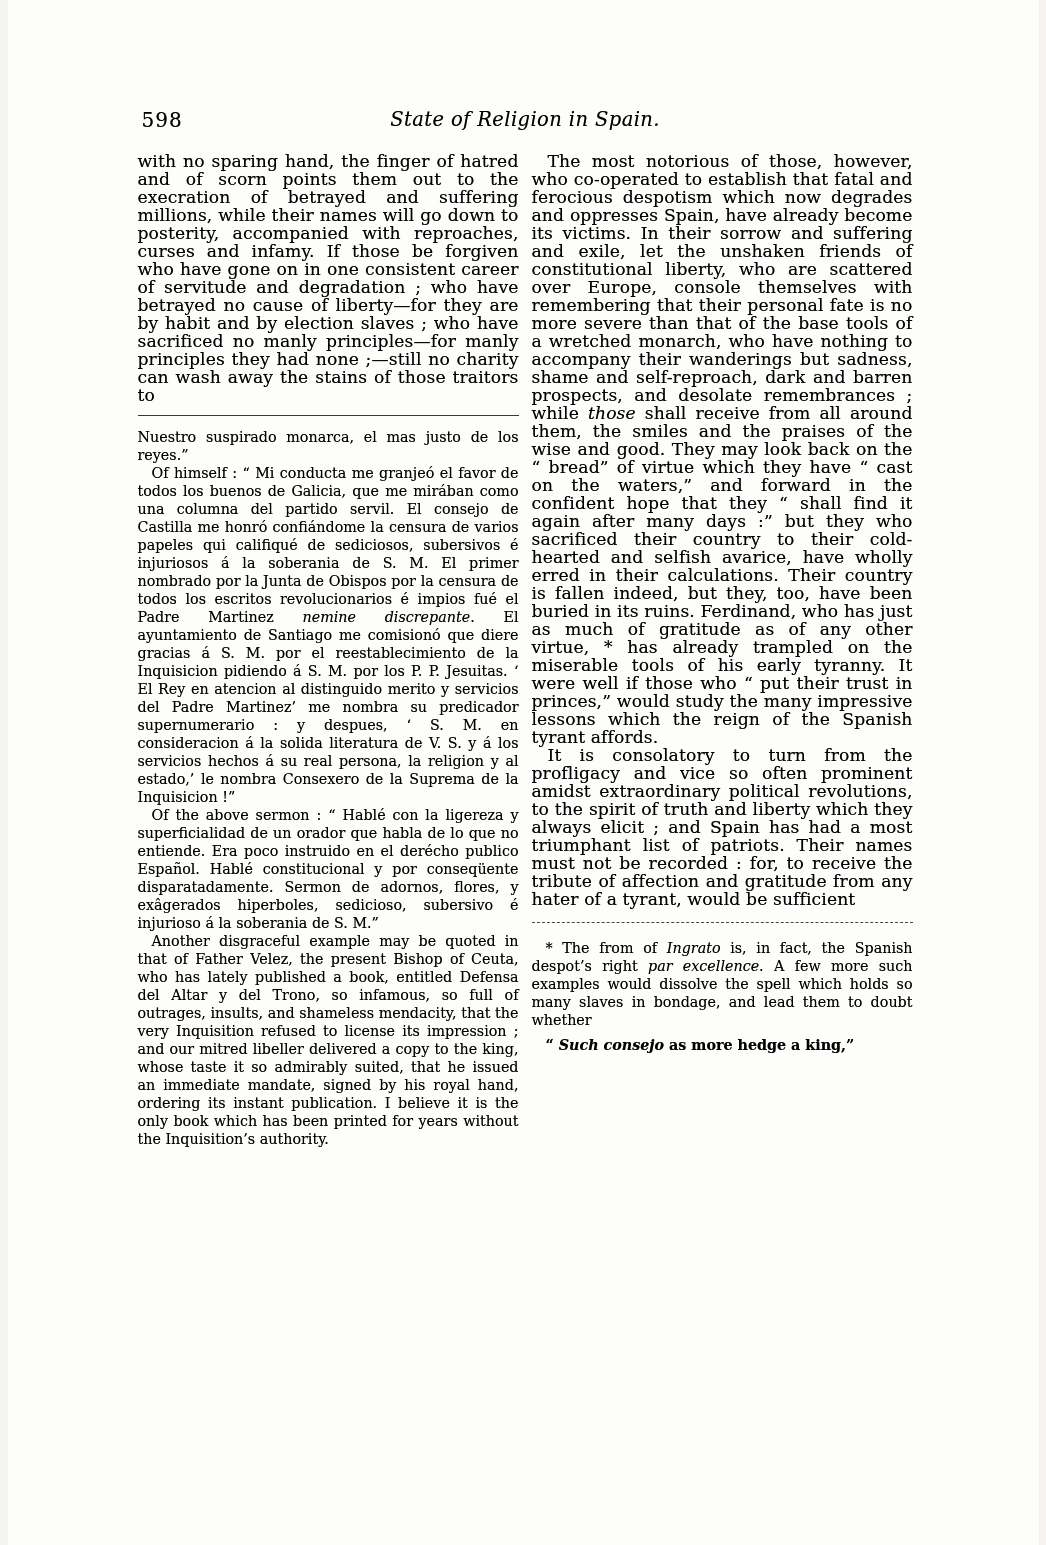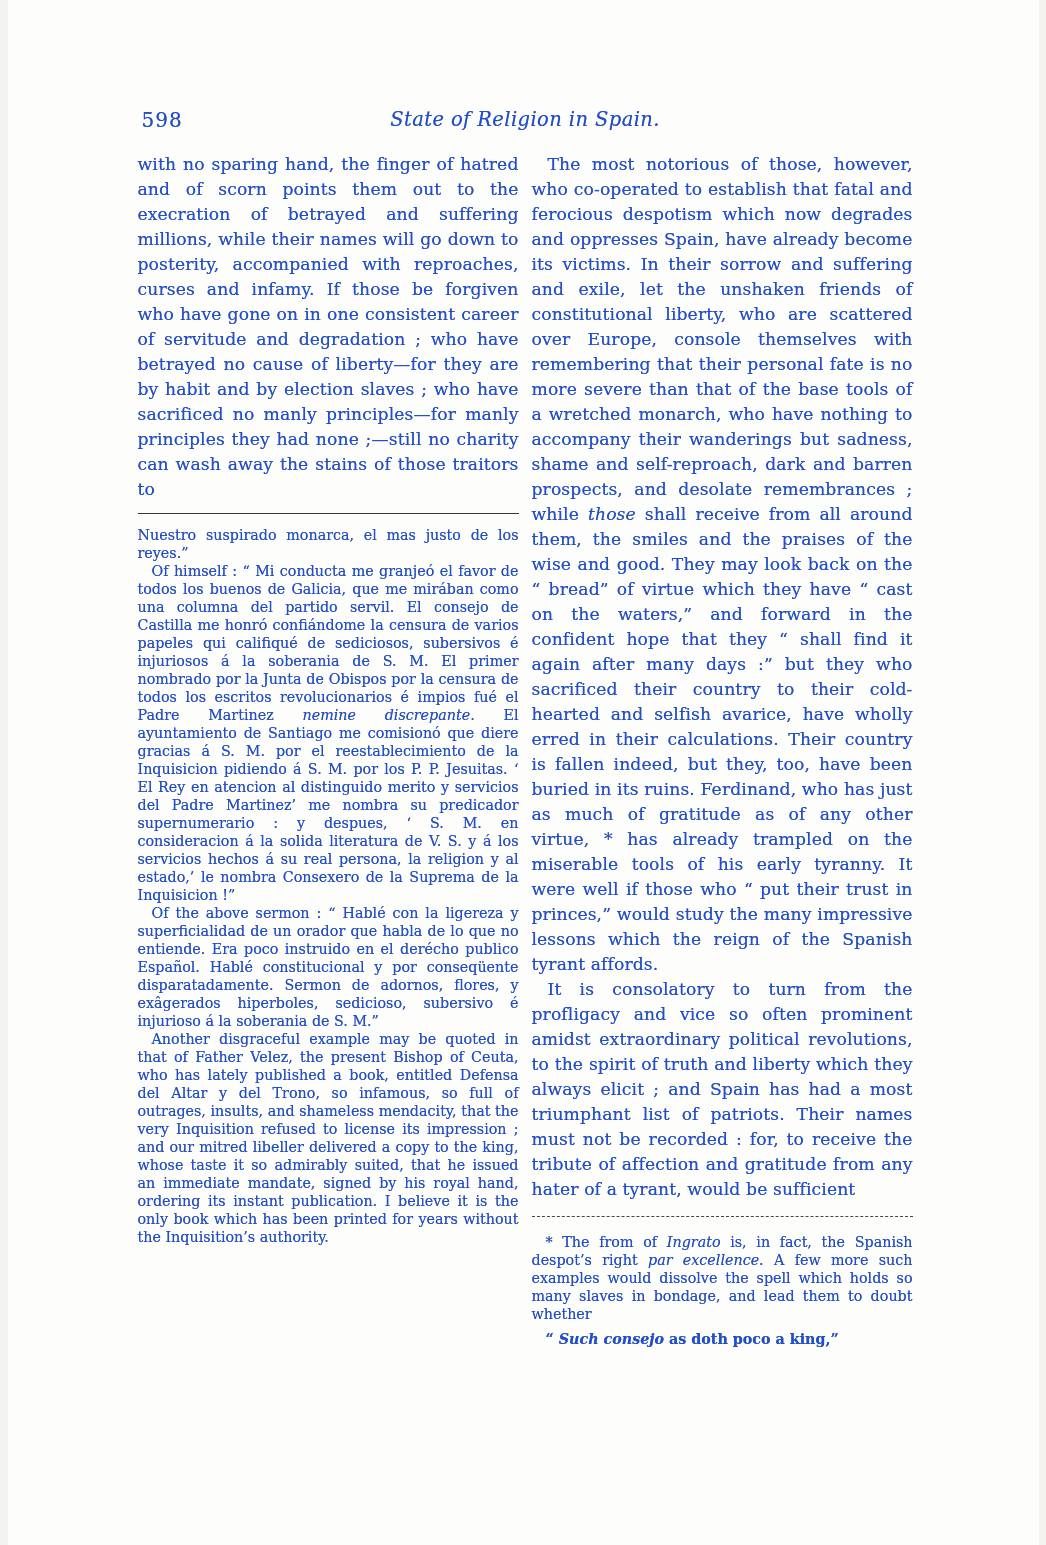--- a/index.html
+++ b/index.html
@@ -5,21 +5,21 @@
   html, body { margin: 0; padding: 0; }
   body { background: #f4f3ef; }
   .page {
     position: relative;
     width: 1031px;
     height: 1545px;
     margin: 0 auto;
     box-sizing: border-box;
     padding: 108px 126px 0 130px;
     background: #fdfdfb;
-    color: #1d4ed8;
+    color: #000000;
     font-family: "DejaVu Serif", serif;
     overflow: hidden;
     text-shadow: 0 0 0.5px rgba(33,29,23,0.55);
   }
   .running-head {
     position: relative;
     height: 30px;
     margin-bottom: 14px;
   }
   .page-number {
@@ -43,21 +43,21 @@
     display: flex;
     gap: 13px;
   }
   .col {
     flex: 1 1 0;
     min-width: 0;
   }
   .main-text p {
     margin: 0;
     font-size: 17.2px;
-    line-height: 25px;
+    line-height: 18px;
     text-align: justify;
     letter-spacing: 0.1px;
   }
   .main-text p.indent { text-indent: 16px; }
   .footnote p {
     margin: 0;
     font-size: 14.3px;
     line-height: 18px;
     text-align: justify;
   }
@@ -105,18 +105,18 @@
     </div>
 
     <div class="col">
       <div class="main-text">
         <p class="indent"><span>The most notorious of those, however, who co-operated to establish that fatal and ferocious despotism which now degrades and oppresses Spain, have already become its victims.  In their sorrow and suffering and exile, let the unshaken friends of constitutional liberty, who are scattered over Europe, console themselves with remembering that their personal fate is no more severe than that of the base tools of a wretched monarch, who have nothing to accompany their wanderings but sadness, shame and self-reproach, dark and barren prospects, and desolate remembrances ; while </span><span class="it">those</span><span> shall receive from all around them, the smiles and the praises of the wise and good.  They may look back on the “ bread” of virtue which they have “ cast on the waters,” and forward in the confident hope that they “ shall find it again after many days :” but they who sacrificed their country to their cold-hearted and selfish avarice, have wholly erred in their calculations.  Their country is fallen indeed, but they, too, have been buried in its ruins.  Ferdinand, who has just as much of gratitude as of any other virtue, * has already trampled on the miserable tools of his early tyranny.  It were well if those who “ put their trust in princes,” would study the many impressive lessons which the reign of the Spanish tyrant affords.</span></p>
         <p class="indent"><span>It is consolatory to turn from the profligacy and vice so often prominent amidst extraordinary political revolutions, to the spirit of truth and liberty which they always elicit ; and Spain has had a most triumphant list of patriots.  Their names must not be recorded : for, to receive the tribute of affection and gratitude from any hater of a tyrant, would be sufficient</span></p>
       </div>
       <hr class="rule-dashed">
       <div class="footnote">
         <p class="indent"><span>* The from of </span><span class="it">Ingrato</span><span> is, in fact, the Spanish despot’s right </span><span class="it">par excellence</span><span>.  A few more such examples would dissolve the spell which holds so many slaves in bondage, and lead them to doubt whether</span></p>
-        <p class="verse"><span>“ </span><span class="it">Such consejo</span><span> as doth poco a king,”</span></p>
+        <p class="verse"><span>“ </span><span class="it">Such consejo</span><span> as more hedge a king,”</span></p>
       </div>
     </div>
 
   </div>
 </div>
 
 </body></html>

